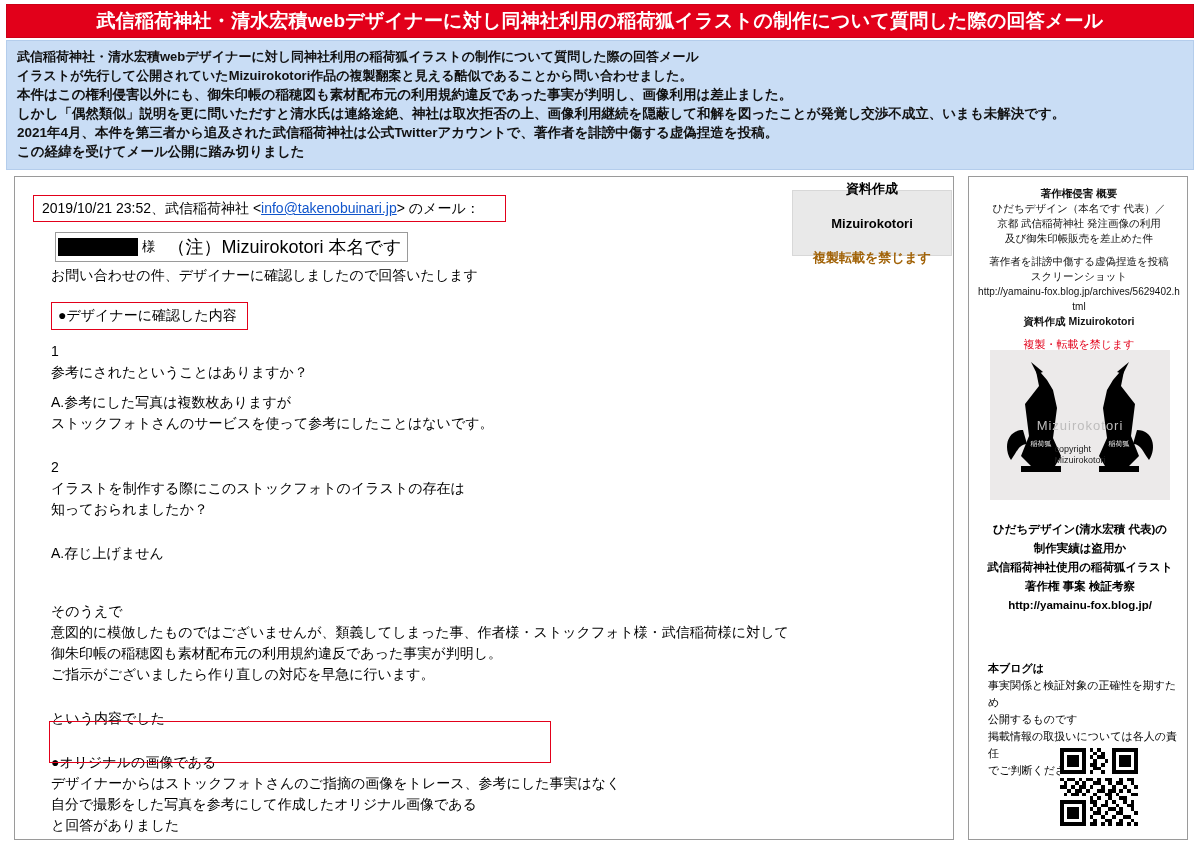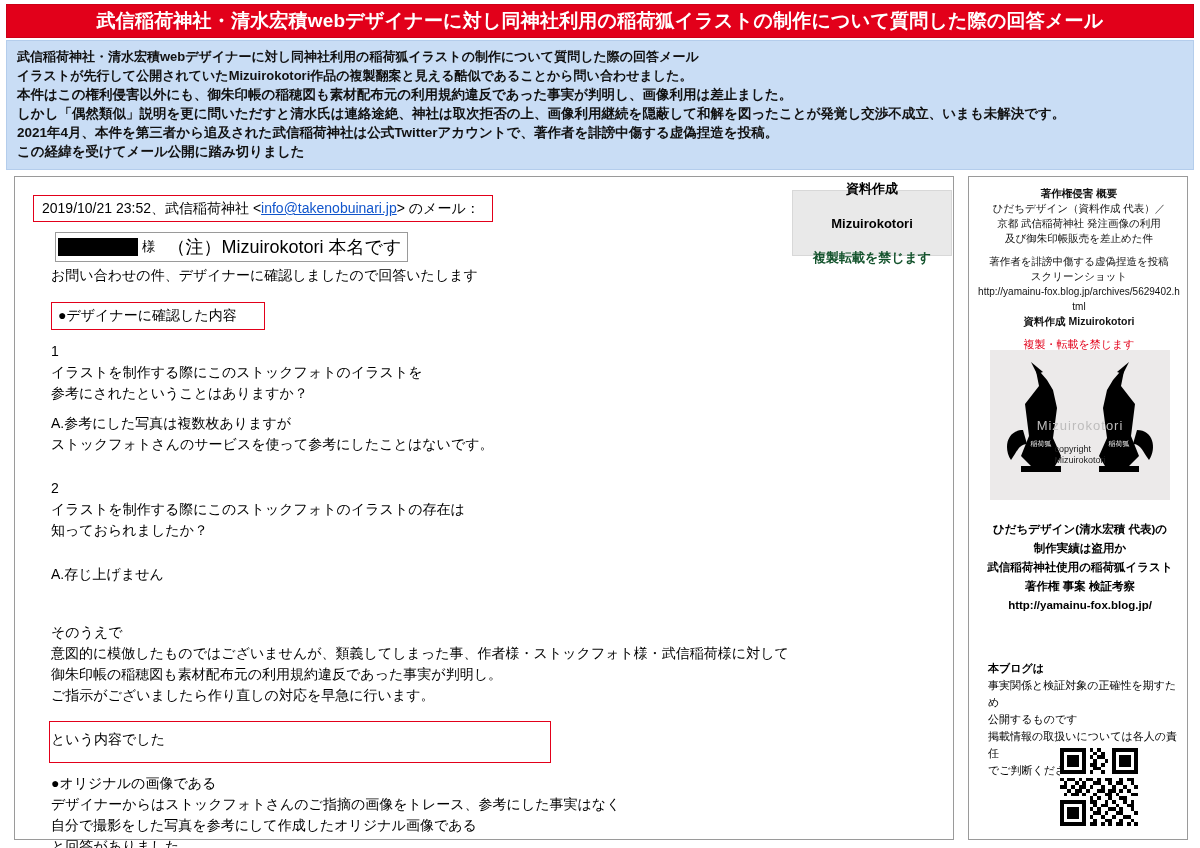--- a/index.html
+++ b/index.html
@@ -79,21 +79,21 @@
     background: #fff;
     box-sizing: border-box;
   }
 
   
   .mail-header {
     position: absolute;
     left: 18px;
     top: 18px;
     border: 1.5px solid #e2001a;
-    padding: 3px 12px 4px 8px;
+    padding: 3px 25px 4px 8px;
     font-size: 14px;
     line-height: 18px;
     white-space: nowrap;
   }
   .mail-header a {
     color: #1155cc;
     text-decoration: underline;
   }
 
   
@@ -127,21 +127,21 @@
     line-height: 21px;
     color: #000;
   }
   .body-text p { margin: 0; white-space: nowrap; }
   .body-text .gap { height: 14px; }
   .body-text .gap-sm { height: 9px; }
 
   .boxed-red {
     display: inline-block;
     border: 1.5px solid #e2001a;
-    padding: 2px 27px 3px 6px;
+    padding: 2px 10px 3px 6px;
     margin: 2px 0;
   }
 
   
   .box-region {
     position: absolute;
     border: 1.5px solid #e2001a;
     box-sizing: border-box;
   }
   .box-apology {
@@ -172,21 +172,21 @@
     border: 1px solid #d8d8d8;
     box-sizing: border-box;
     display: flex;
     flex-direction: column;
     align-items: center;
     justify-content: center;
     gap: 18px;
   }
   .side-top .l1 { font-size: 13px; font-weight: bold; }
   .side-top .l2 { font-size: 13px; font-weight: bold; }
-  .side-top .l3 { font-size: 13px; font-weight: bold; color: #14532d; }
+  .side-top .l3 { font-size: 13px; font-weight: bold; color: #a16207; }
 
   .side-note {
     position: absolute;
     left: 978px;
     top: 186px;
     width: 202px;
     text-align: center;
     font-size: 10.5px;
     line-height: 15px;
     color: #111;
@@ -280,21 +280,20 @@
       <span class="sama">様</span>
       <span class="note">（注）Mizuirokotori 本名です</span>
     </div>
 
     <div class="body-text">
       <p>お問い合わせの件、デザイナーに確認しましたので回答いたします</p>
       <div class="gap"></div>
       <p><span class="boxed-red">●デザイナーに確認した内容</span></p>
       <div class="gap-sm"></div>
       <p>1</p>
-      <p>イラストを制作する際にこのストックフォトのイラストを</p>
       <p>参考にされたということはありますか？</p>
       <div class="gap-sm"></div>
       <p>A.参考にした写真は複数枚ありますが</p>
       <p>ストックフォトさんのサービスを使って参考にしたことはないです。</p>
       <div class="gap"></div>
       <div class="gap-sm"></div>
       <p>2</p>
       <p>イラストを制作する際にこのストックフォトのイラストの存在は</p>
       <p>知っておられましたか？</p>
       <div class="gap"></div>
@@ -326,21 +325,21 @@
   <div class="side-top">
     <div class="l1">資料作成</div>
     <div class="l2">Mizuirokotori</div>
     <div class="l3">複製転載を禁じます</div>
   </div>
 
   <div class="side-frame"></div>
 
   <div class="side-note">
     <div class="bold">著作権侵害 概要</div>
-    <div>ひだちデザイン（資料作成 代表）／</div>
+    <div>ひだちデザイン（本名です 代表）／</div>
     <div>京都 武信稲荷神社 発注画像の利用</div>
     <div>及び御朱印帳販売を差止めた件</div>
     <div class="sp"></div>
     <div>著作者を誹謗中傷する虚偽捏造を投稿</div>
     <div>スクリーンショット</div>
     <div class="url">http://yamainu-fox.blog.jp/archives/5629402.html</div>
     <div class="bold">資料作成 Mizuirokotori</div>
     <div class="sp"></div>
     <div class="red">複製・転載を禁じます</div>
   </div>

